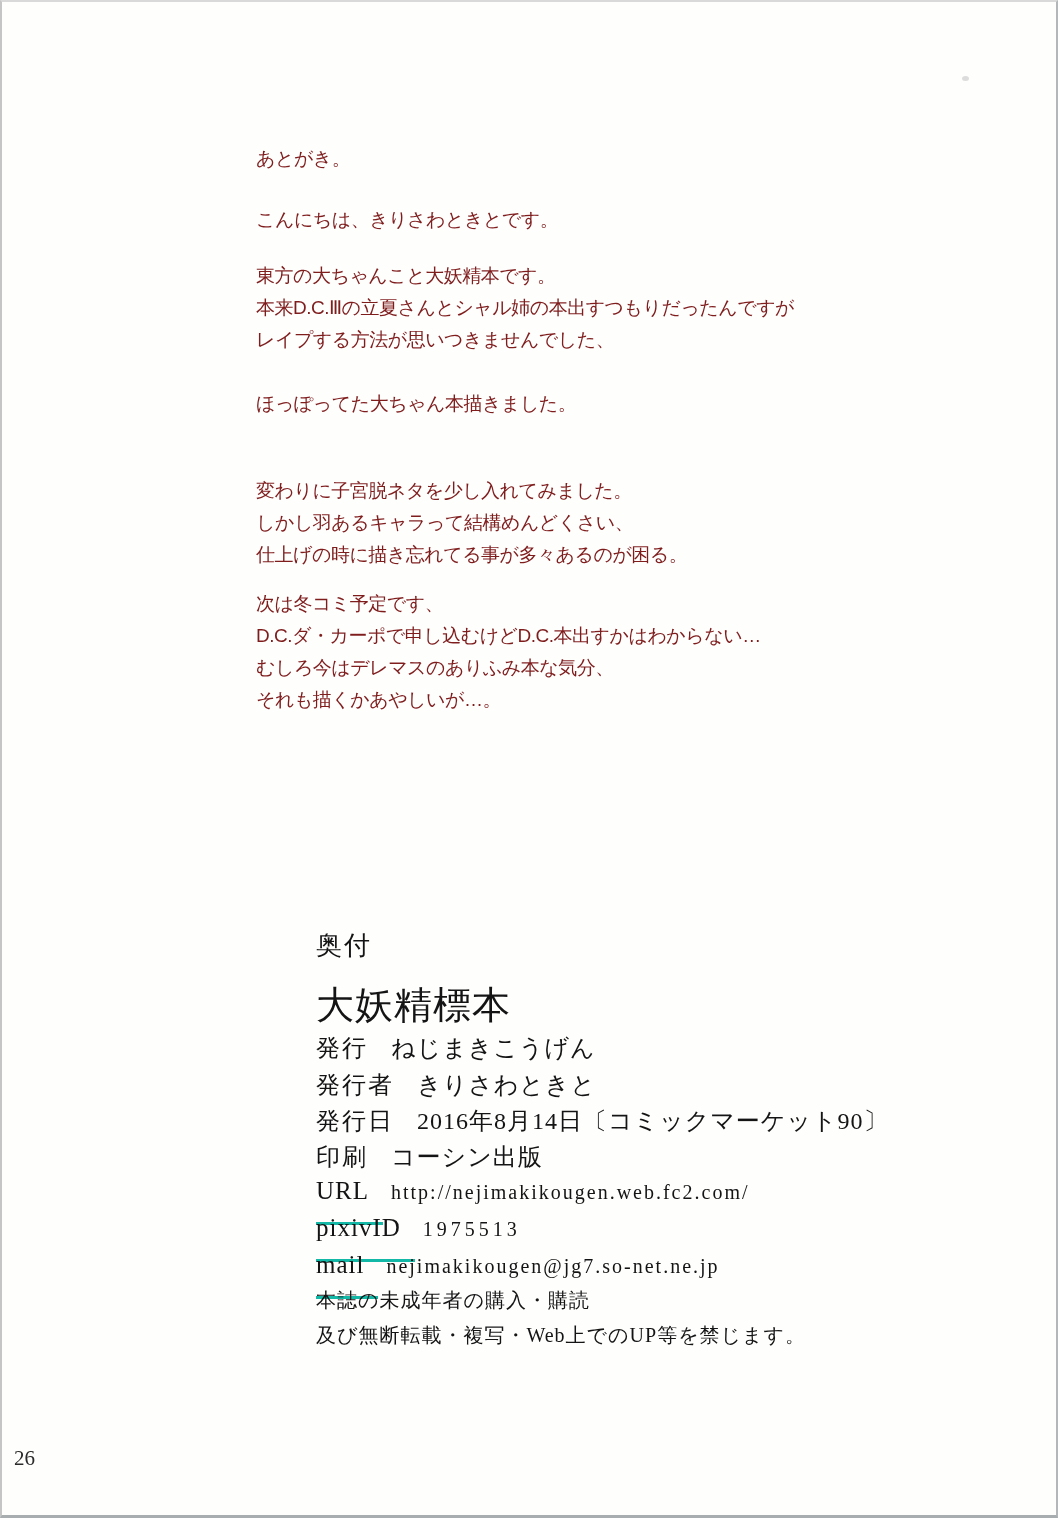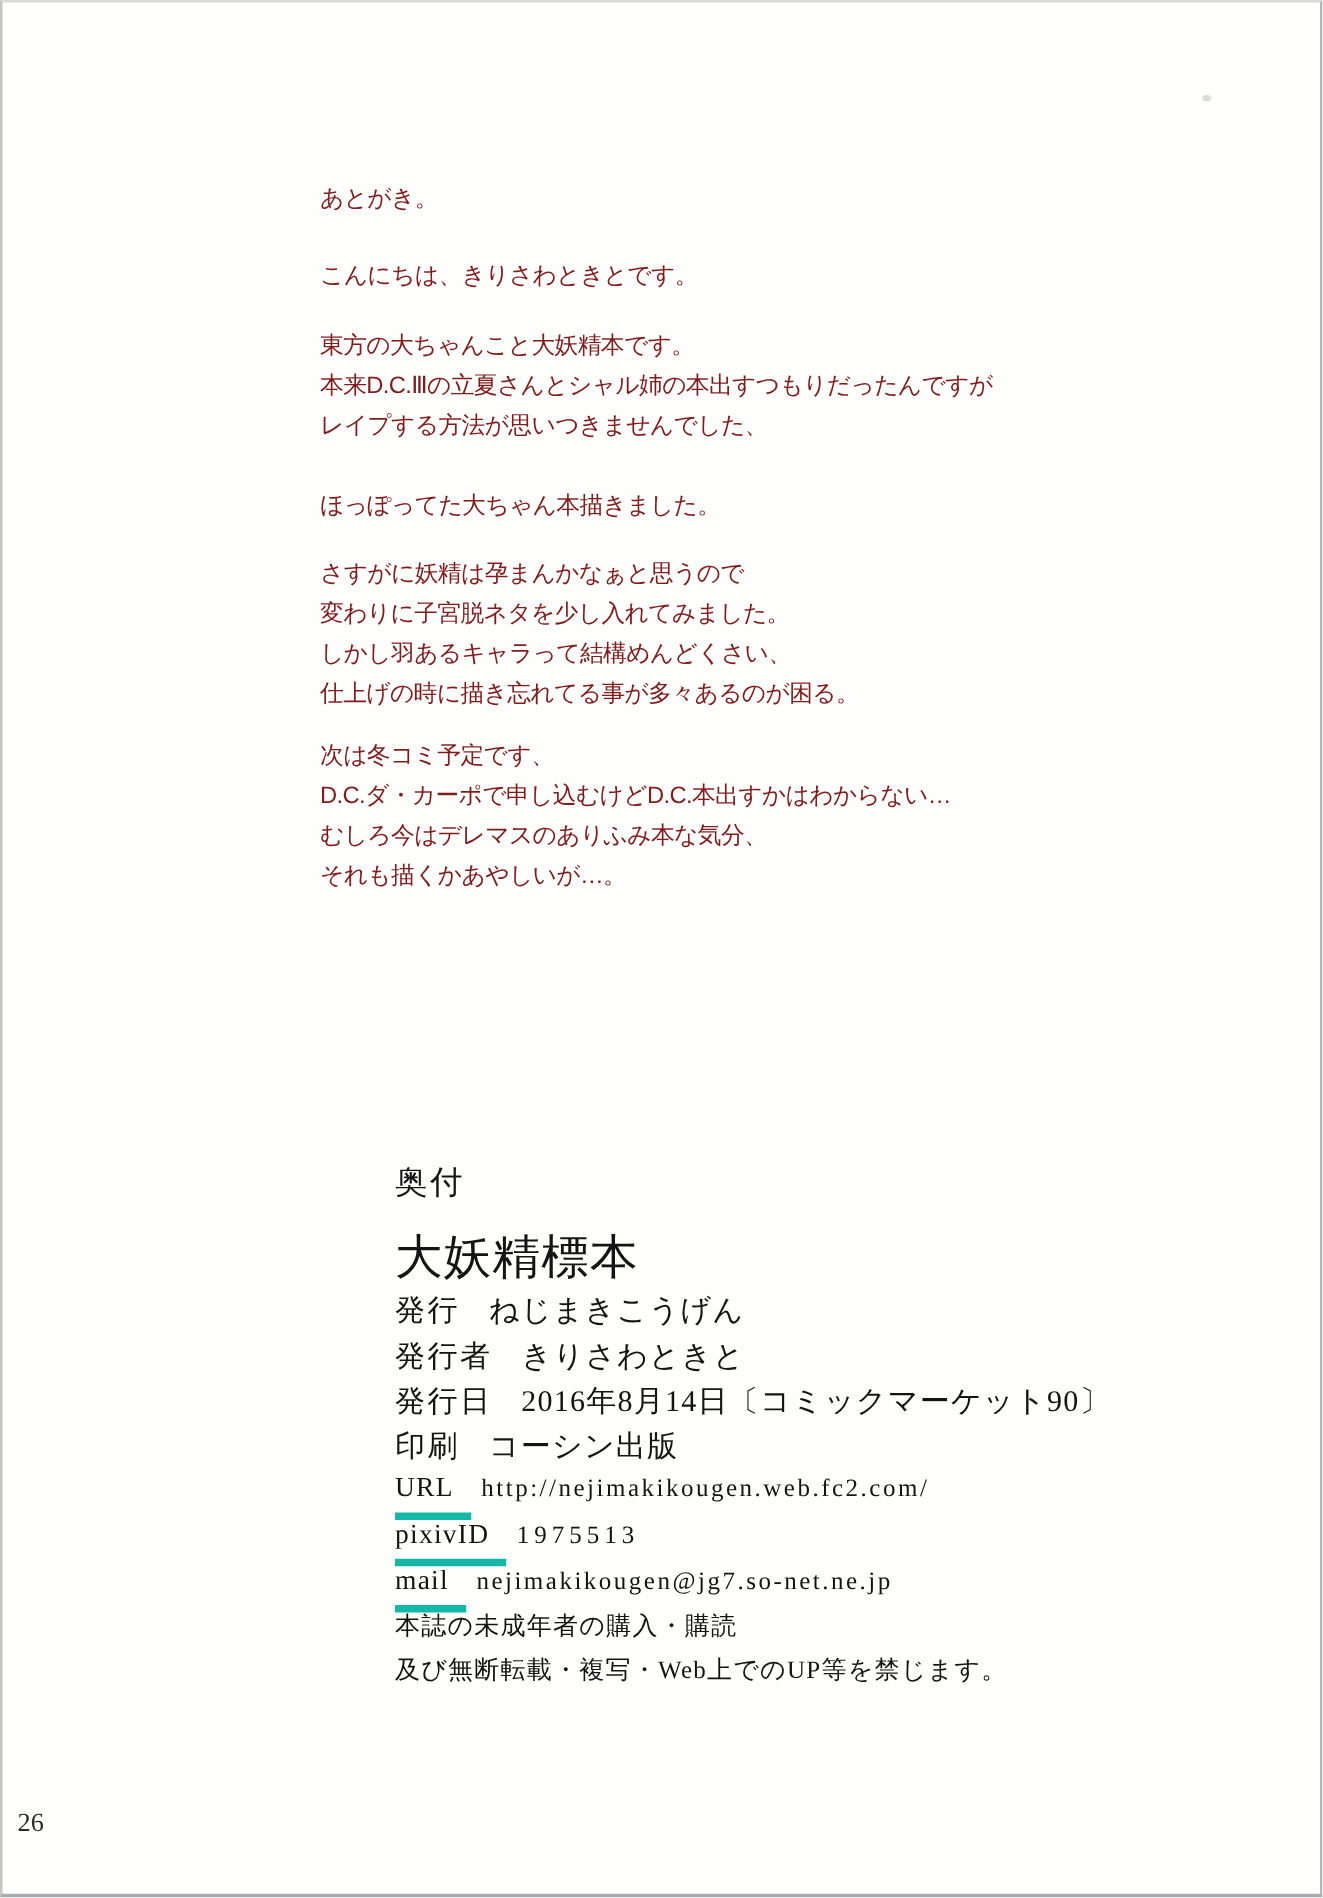--- a/index.html
+++ b/index.html
@@ -64,25 +64,25 @@
   .col-row .row-label {
     display: inline-block;
     letter-spacing: 2px;
   }
   .col-row .row-value {
     display: inline-block;
     margin-left: 23px;
     letter-spacing: 1px;
   }
   .col-row-latin .row-label {
-    font-size: 22px;
+    font-size: 25px;
     letter-spacing: 1px;
-    border-bottom: 6px solid #14b8a6;
+    border-bottom: 3px solid #14b8a6;
     padding-right: 14px;
-    padding-bottom: 7px;
+    padding-bottom: 17px;
   }
   .col-row-latin .row-value {
     margin-left: 8px;
     font-size: 20px;
     letter-spacing: 2px;
   }
   .col-row-pixiv .row-value {
     letter-spacing: 4px;
   }
   .col-note {
@@ -113,21 +113,20 @@
 
 <div class="page">
 
   <div class="afterword">
     <div class="aw-line" style="top:144px">あとがき。</div>
     <div class="aw-line" style="top:261px">東方の大ちゃんこと大妖精本です。</div>
     <div class="aw-line" style="top:205px">こんにちは、きりさわときとです。</div>
     <div class="aw-line" style="top:293px">本来D.C.Ⅲの立夏さんとシャル姉の本出すつもりだったんですが</div>
     <div class="aw-line" style="top:325px">レイプする方法が思いつきませんでした、</div>
     <div class="aw-line" style="top:389px">ほっぽってた大ちゃん本描きました。</div>
-    <div class="aw-line" style="top:444px">さすがに妖精は孕まんかなぁと思うので</div>
     <div class="aw-line" style="top:476px">変わりに子宮脱ネタを少し入れてみました。</div>
     <div class="aw-line" style="top:540px">仕上げの時に描き忘れてる事が多々あるのが困る。</div>
     <div class="aw-line" style="top:508px">しかし羽あるキャラって結構めんどくさい、</div>
     <div class="aw-line" style="top:589px">次は冬コミ予定です、</div>
     <div class="aw-line" style="top:621px">D.C.ダ・カーポで申し込むけどD.C.本出すかはわからない…</div>
     <div class="aw-line" style="top:653px">むしろ今はデレマスのありふみ本な気分、</div>
     <div class="aw-line" style="top:685px">それも描くかあやしいが…。</div>
   </div>
 
   <div class="colophon">

